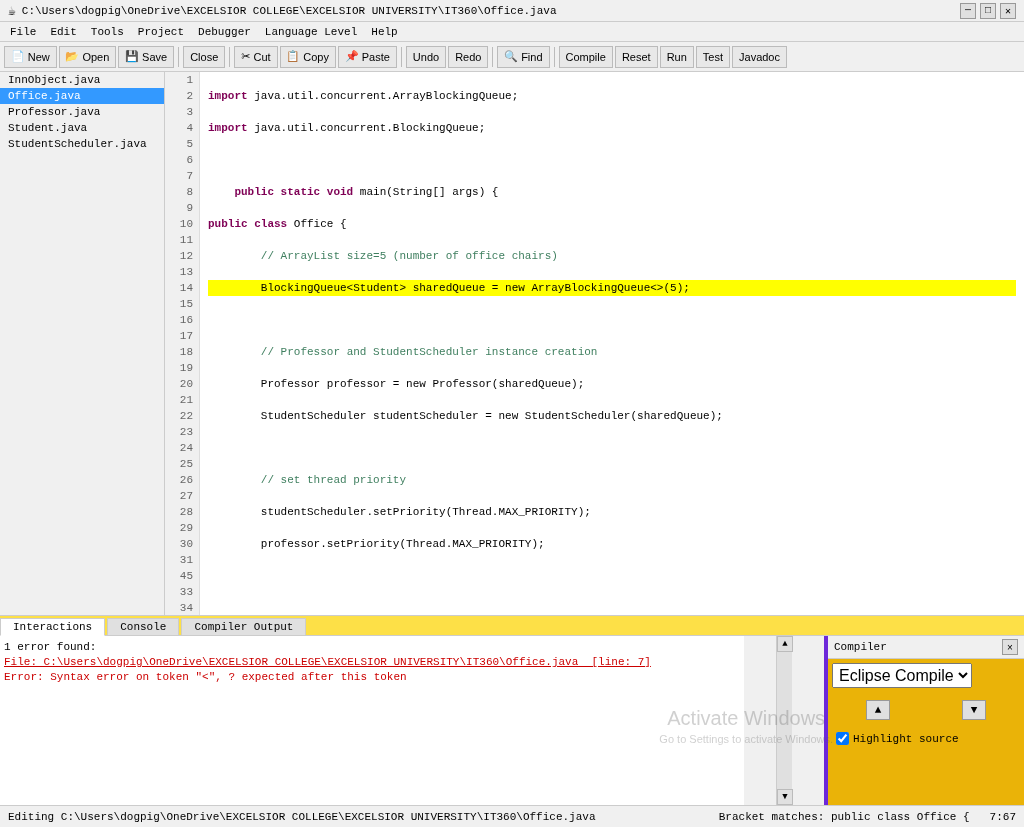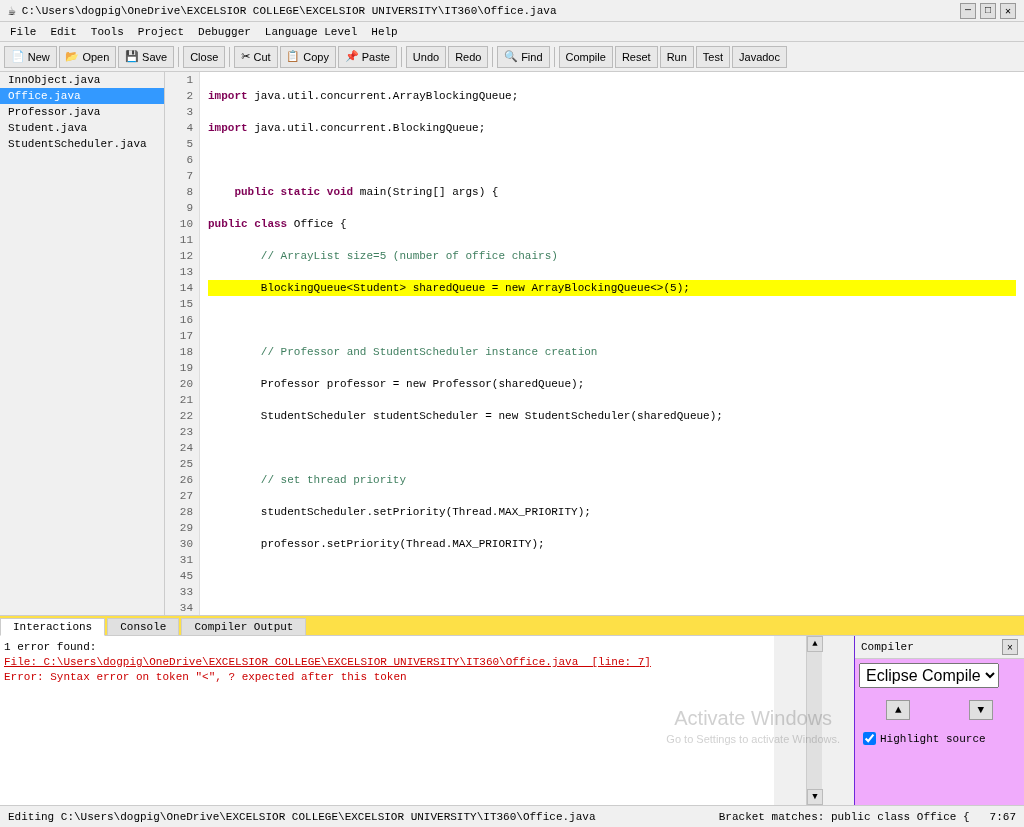--- a/index.html
+++ b/index.html
@@ -159,23 +159,23 @@
       overflow-y: auto;
       padding: 4px;
       font-size: 11px;
     }
     .output-line { line-height: 15px; }
     .error-file { color: #cc0000; text-decoration: underline; }
     .error-msg { color: #cc0000; }
 
     
     #compiler-panel {
-      width: 170px;
-      border-left: 1px solid #6d28d9;
-      background: #f0abfc;
+      width: 200px;
+      border-left: 4px solid #6d28d9;
+      background: #eab308;
       font-size: 11px;
     }
     #compiler-header {
       display: flex;
       align-items: center;
       justify-content: space-between;
       padding: 3px 6px;
       background: #f0f0f0;
       border-bottom: 1px solid #ccc;
     }
@@ -227,21 +227,21 @@
       width: 16px; height: 16px;
       background: #e0e0e0;
       border: 1px solid #bbb;
       display: flex; align-items: center; justify-content: center;
       font-size: 9px; cursor: pointer;
     }
 
     #watermark {
       position: absolute;
       bottom: 80px;
-      right: 184px;
+      right: 191px;
       color: rgba(100,100,100,0.3);
       font-size: 20px;
       font-family: Arial, sans-serif;
       pointer-events: none;
       text-align: center;
       line-height: 1.4;
     }
   </style>
 </head>
 <body>

